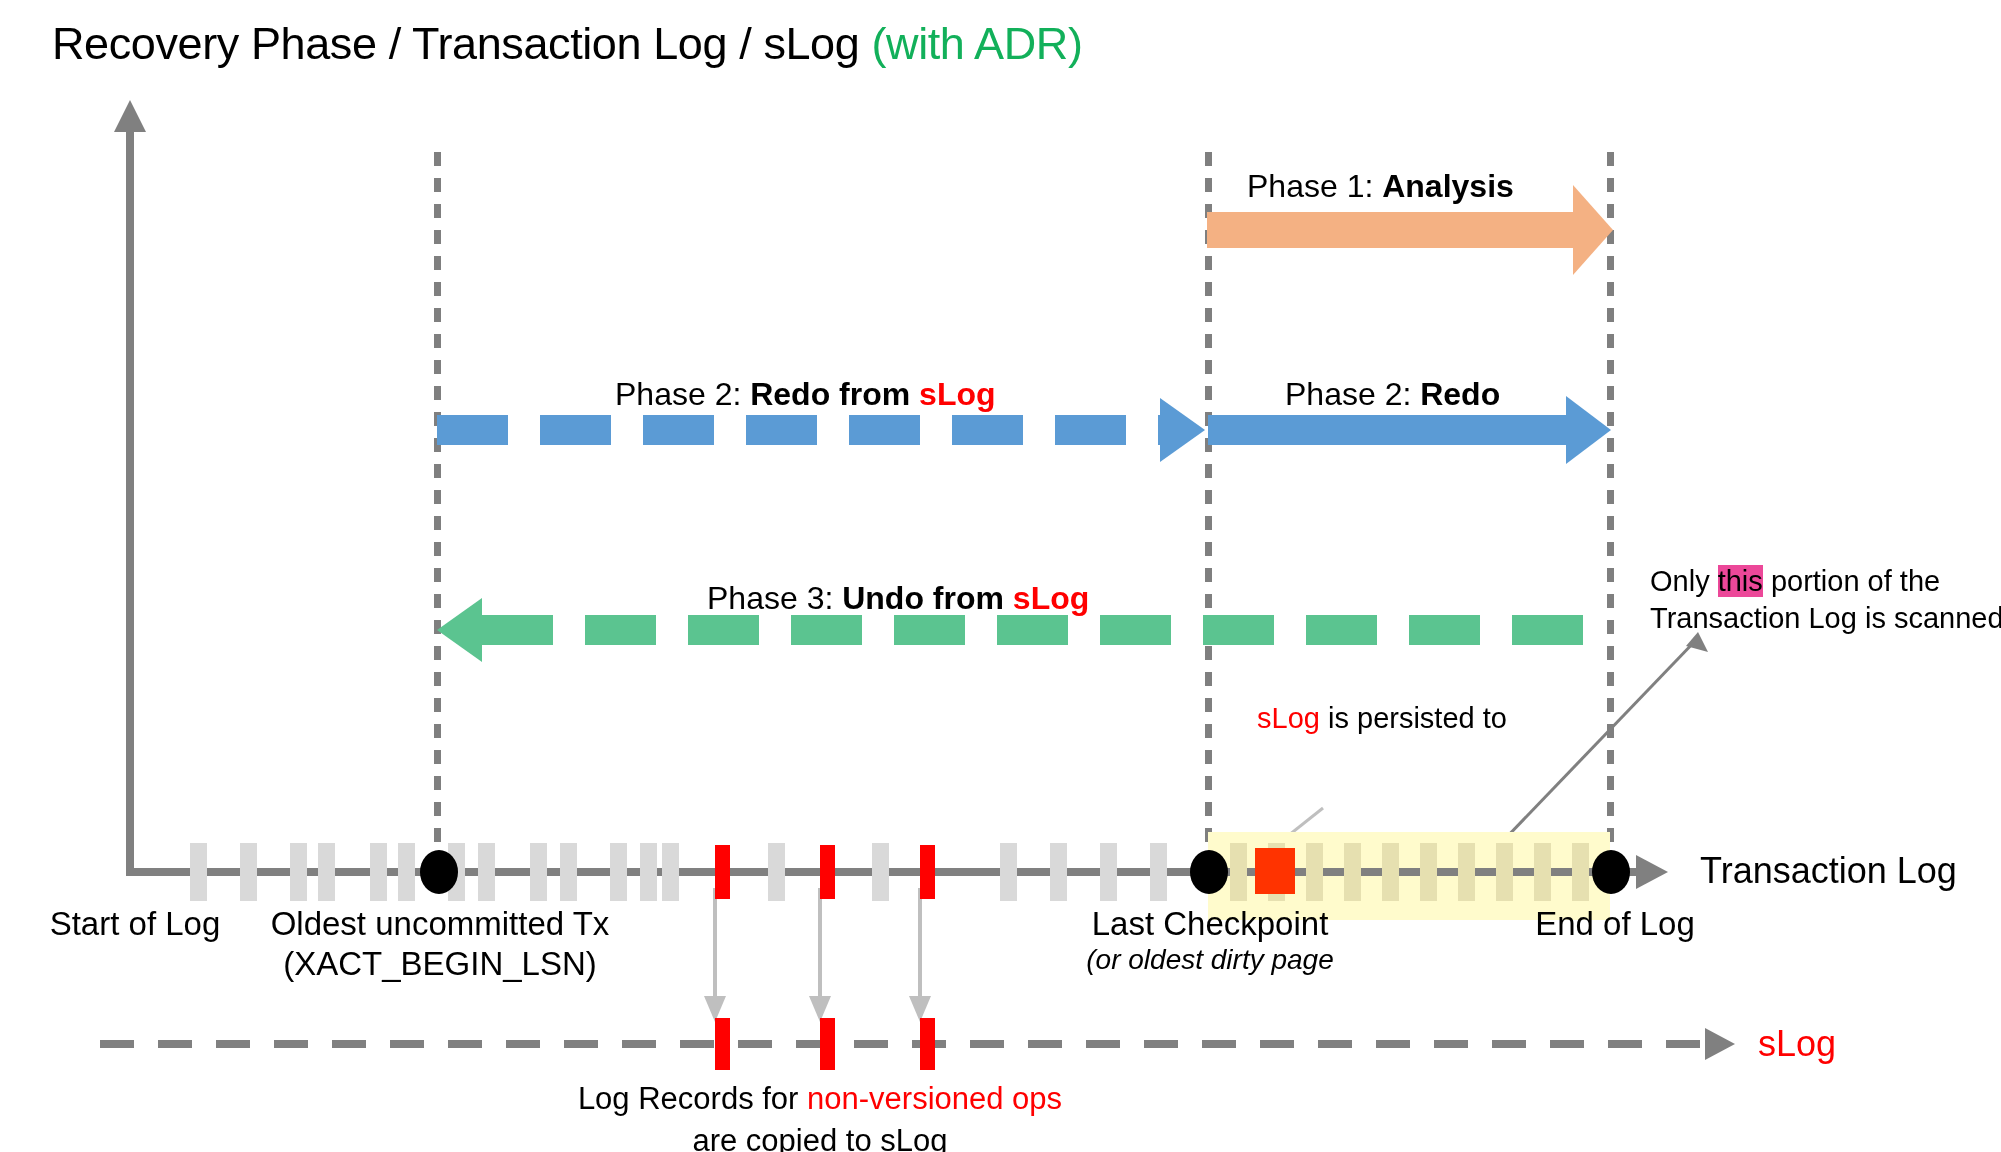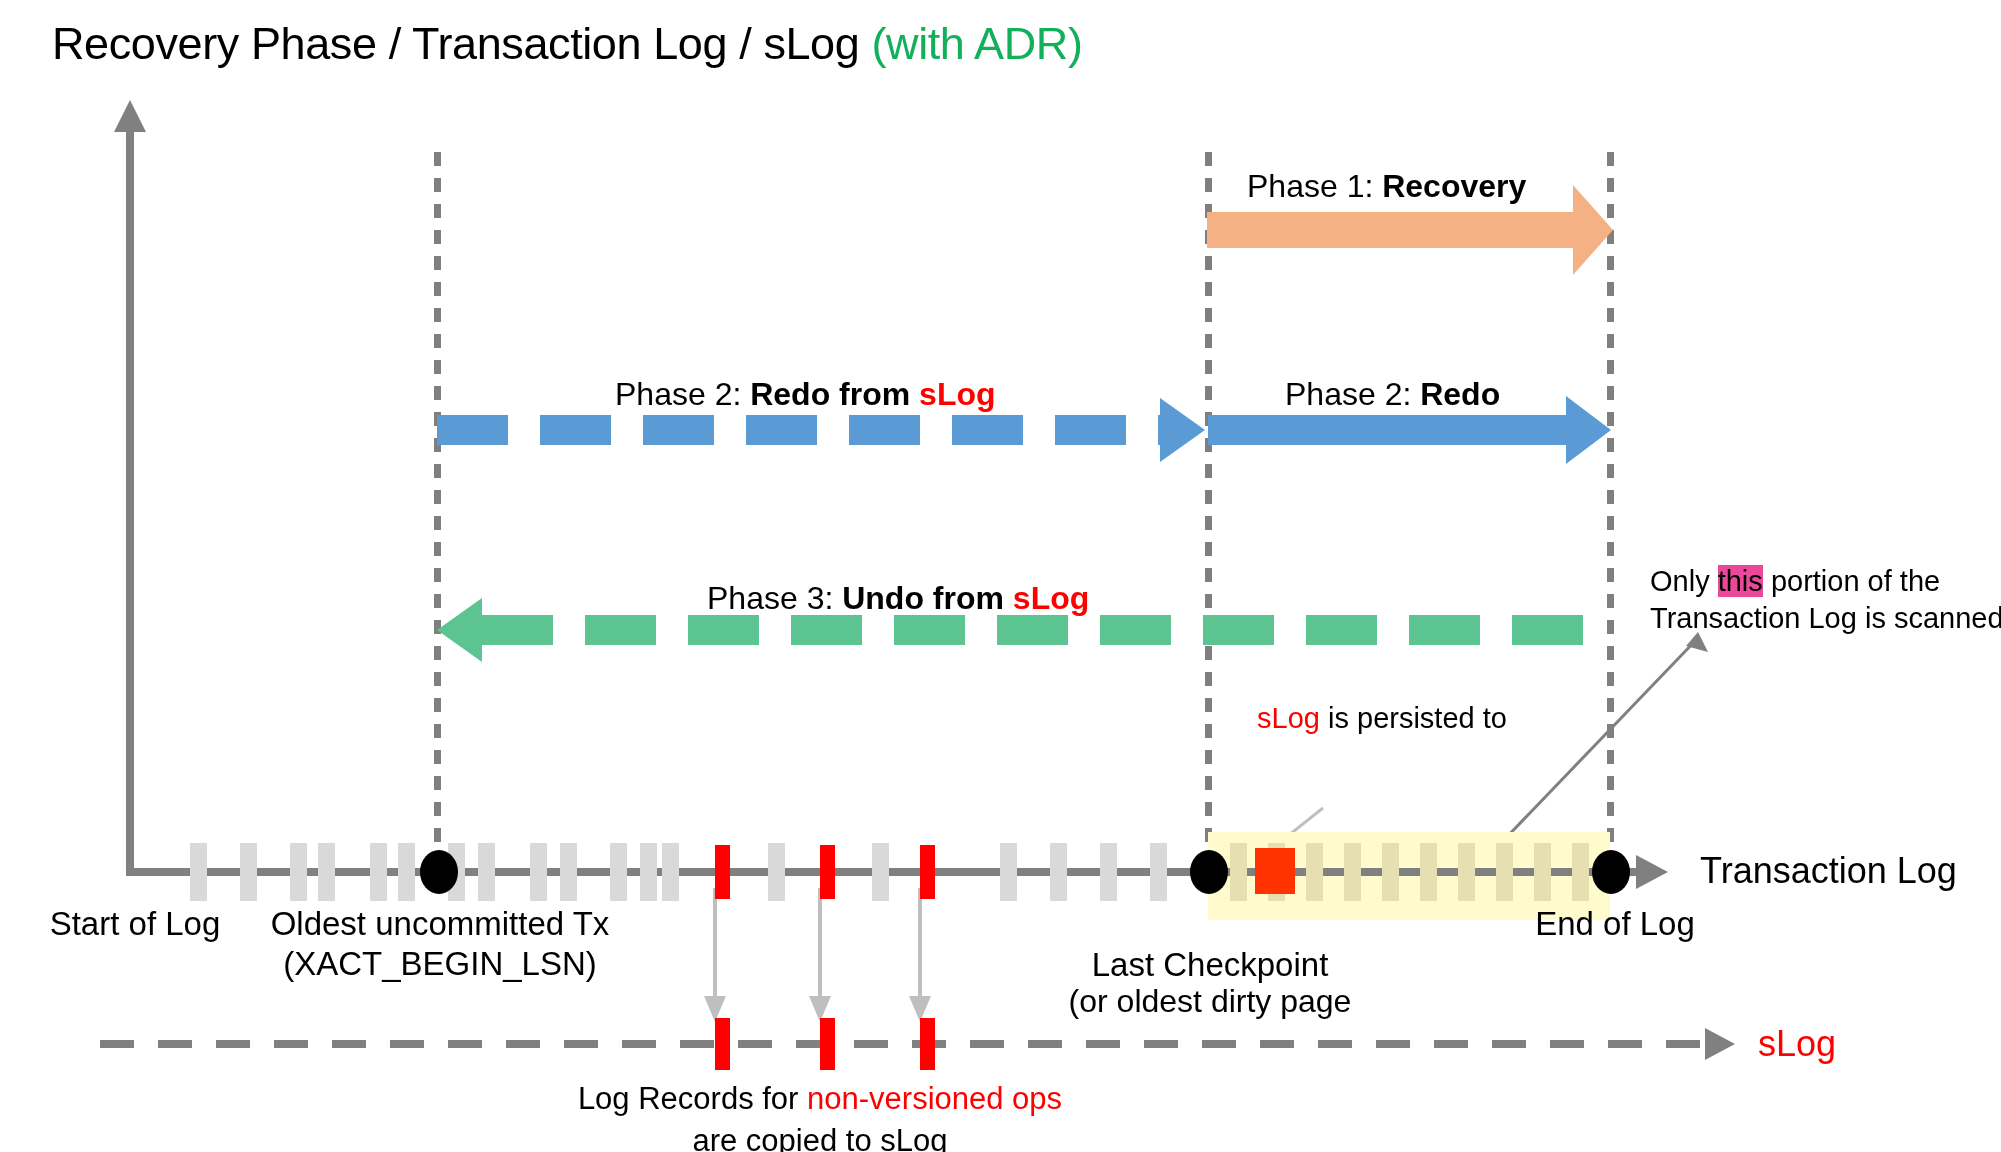--- a/index.html
+++ b/index.html
@@ -29,21 +29,21 @@
   .tick.red{background:#FF0000;width:15px;}
   .tick.inhl{background:#E6E0B0;}
   .dot{position:absolute;border-radius:50%;background:#000;}
   .hl{position:absolute;background:#FFFBCC;}
   .sq{position:absolute;background:#FF3300;}
   
   .ann{position:absolute;font-size:29px;line-height:37px;text-align:center;white-space:nowrap;}
   .ann .red{color:#FF0000;}
   .mark{background:#ec4899;}
   .lab{position:absolute;font-size:33px;white-space:nowrap;text-align:center;}
-  .lab .it{font-size:32px;display:block;line-height:34px;}
+  .lab .it{font-style:italic;font-size:28px;display:block;line-height:34px;}
   .slogline{position:absolute;height:8px;
         background-image:linear-gradient(to right,#808080 0 34px,rgba(0,0,0,0) 34px 58px);
         background-size:58px 8px;}
   .slab{position:absolute;color:#FF0000;font-size:36px;}
   .tlab{position:absolute;color:#000;font-size:36px;text-align:center;}
 </style>
 </head>
 <body>
 
 <div class="abs" id="title">
@@ -51,21 +51,21 @@
 </div>
 
 <div class="abs vline" style="left:126px;top:128px;width:8px;height:744px;"></div>
 <div class="abs tri" style="left:114px;top:100px;border-left:16px solid transparent;border-right:16px solid transparent;border-bottom:32px solid #808080;"></div>
 
 <div class="guide" style="left:434px;top:152px;height:720px;"></div>
 <div class="guide" style="left:1205px;top:152px;height:720px;"></div>
 <div class="guide" style="left:1607px;top:152px;height:720px;"></div>
 
 <div class="plabel" style="left:1247px;top:168px;">
-  <span>Phase 1: </span><b>Recovery</b>
+  <span>Phase 1: </span><b>Analysis</b>
 </div>
 <div class="bar" style="left:1207px;top:212px;width:366px;height:36px;background:#F4B183;"></div>
 <div class="tri" style="left:1573px;top:185px;border-top:45px solid transparent;border-bottom:45px solid transparent;border-left:40px solid #F4B183;"></div>
 
 <div class="plabel" style="left:615px;top:376px;">
   <span>Phase 2: </span><b>Redo from </b><b class="red">sLog</b>
 </div>
 <div class="dashbar" style="left:437px;top:415px;width:723px;height:30px;
             background-image:linear-gradient(to right,#5B9BD5 0 71px,rgba(0,0,0,0) 71px 103px);
             background-size:103px 30px;"></div>
@@ -150,21 +150,21 @@
 
 <div class="sq" style="left:1255px;top:848px;width:40px;height:46px;"></div>
 
 <div class="lab" style="left:40px;top:905px;width:190px;">Start of Log</div>
 
 <div class="lab" style="left:260px;top:905px;width:360px;">
   <span>Oldest uncommitted Tx</span>
   <span style="display:block;line-height:42px;">(XACT_BEGIN_LSN)</span>
 </div>
 
-<div class="lab" style="left:1065px;top:946px;width:290px;">
+<div class="lab" style="left:1065px;top:905px;width:290px;">
   <span>Last Checkpoint</span>
   <span class="it">(or oldest dirty page</span>
 </div>
 
 <div class="lab" style="left:1525px;top:905px;width:180px;">End of Log</div>
 
 <svg class="abs" style="left:690px;top:880px;width:280px;height:150px;" viewBox="0 0 280 150">
   <line x1="25" y1="8" x2="25" y2="118" stroke="#BFBFBF" stroke-width="4"></line>
   <polygon points="14,116 36,116 25,142" fill="#BFBFBF"></polygon>
   <line x1="130" y1="8" x2="130" y2="118" stroke="#BFBFBF" stroke-width="4"></line>

